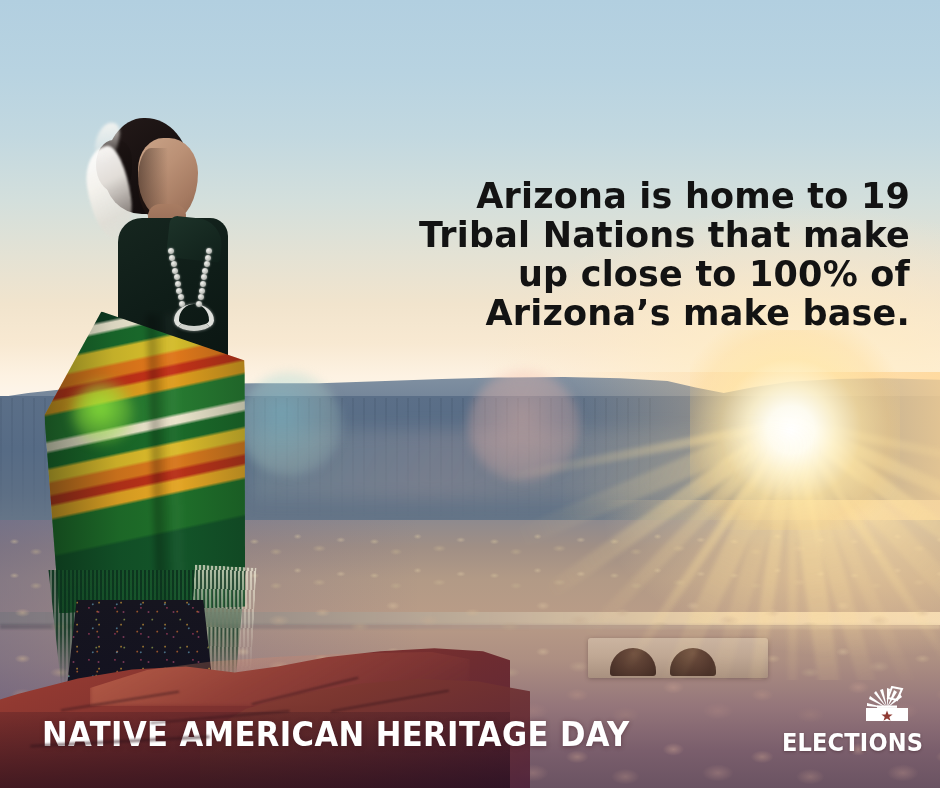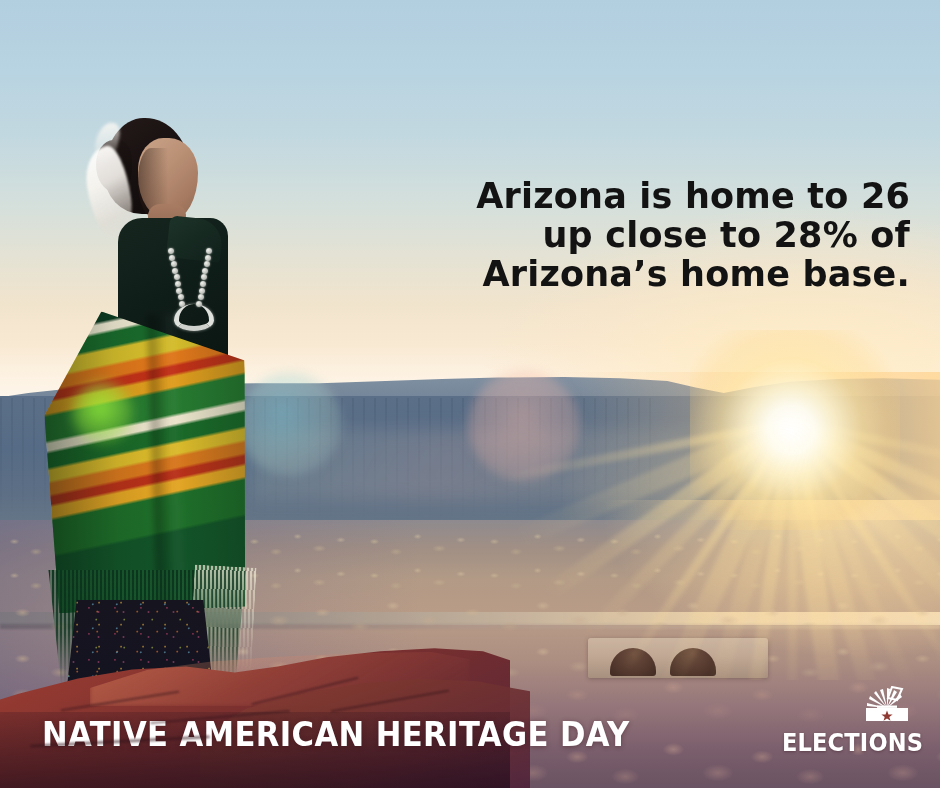--- a/index.html
+++ b/index.html
@@ -556,23 +556,24 @@
   </div>
 
   <div class="flare-orb orb-green"></div>
 
   <div class="rock"></div>
   <div class="rock-hl"></div>
   <div class="rock2"></div>
   <div class="rock-shadow"></div>
 
   <div class="headline">
-    <span>Arizona is home to 26</span>
-    <span>up close to 28% of</span>
-    <span>Arizona’s home base.</span>
+    <span>Arizona is home to 19</span>
+    <span>Tribal Nations that make</span>
+    <span>up close to 100% of</span>
+    <span>Arizona’s make base.</span>
   </div>
 
   <div class="caption">NATIVE AMERICAN HERITAGE DAY</div>
 
   <div class="logo">
     <div class="logo-elections">ELECTIONS</div>
 
     <svg class="logo-mark" viewBox="0 0 46 44" aria-hidden="true">
 
       <polygon points="28,1 38,3 33,14 24,12" fill="none" stroke="#ffffff" stroke-width="2"></polygon>

